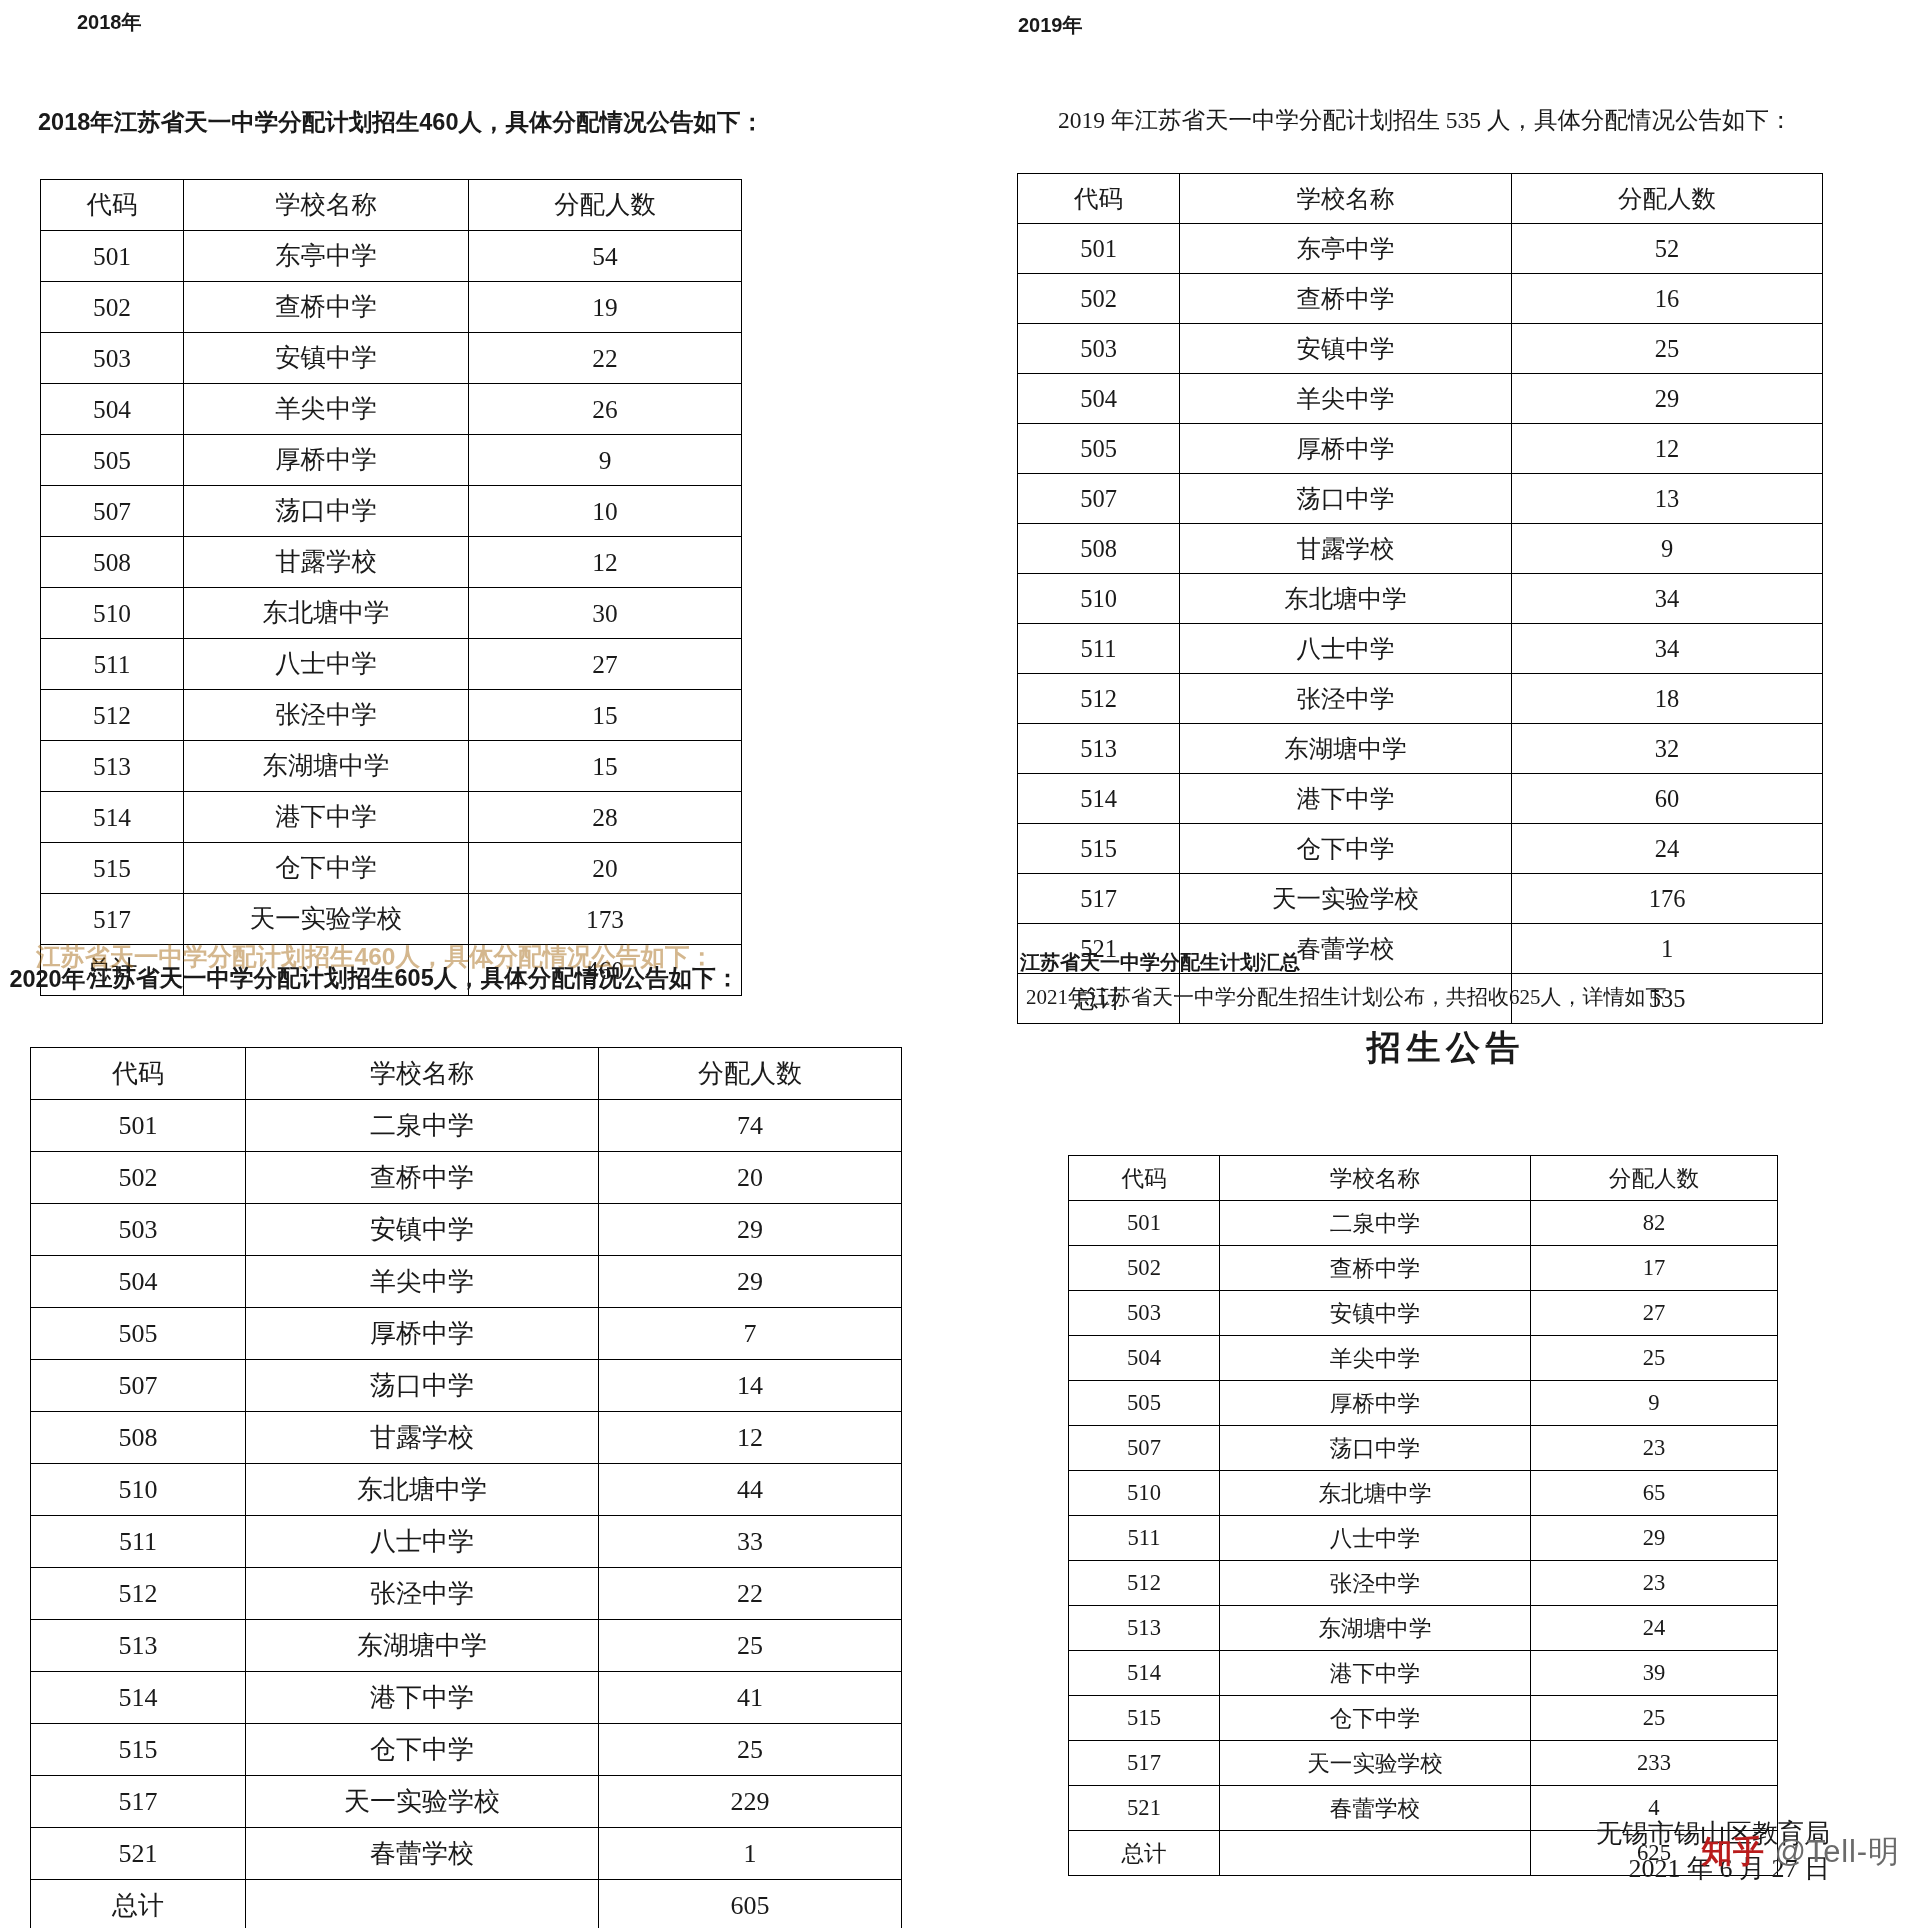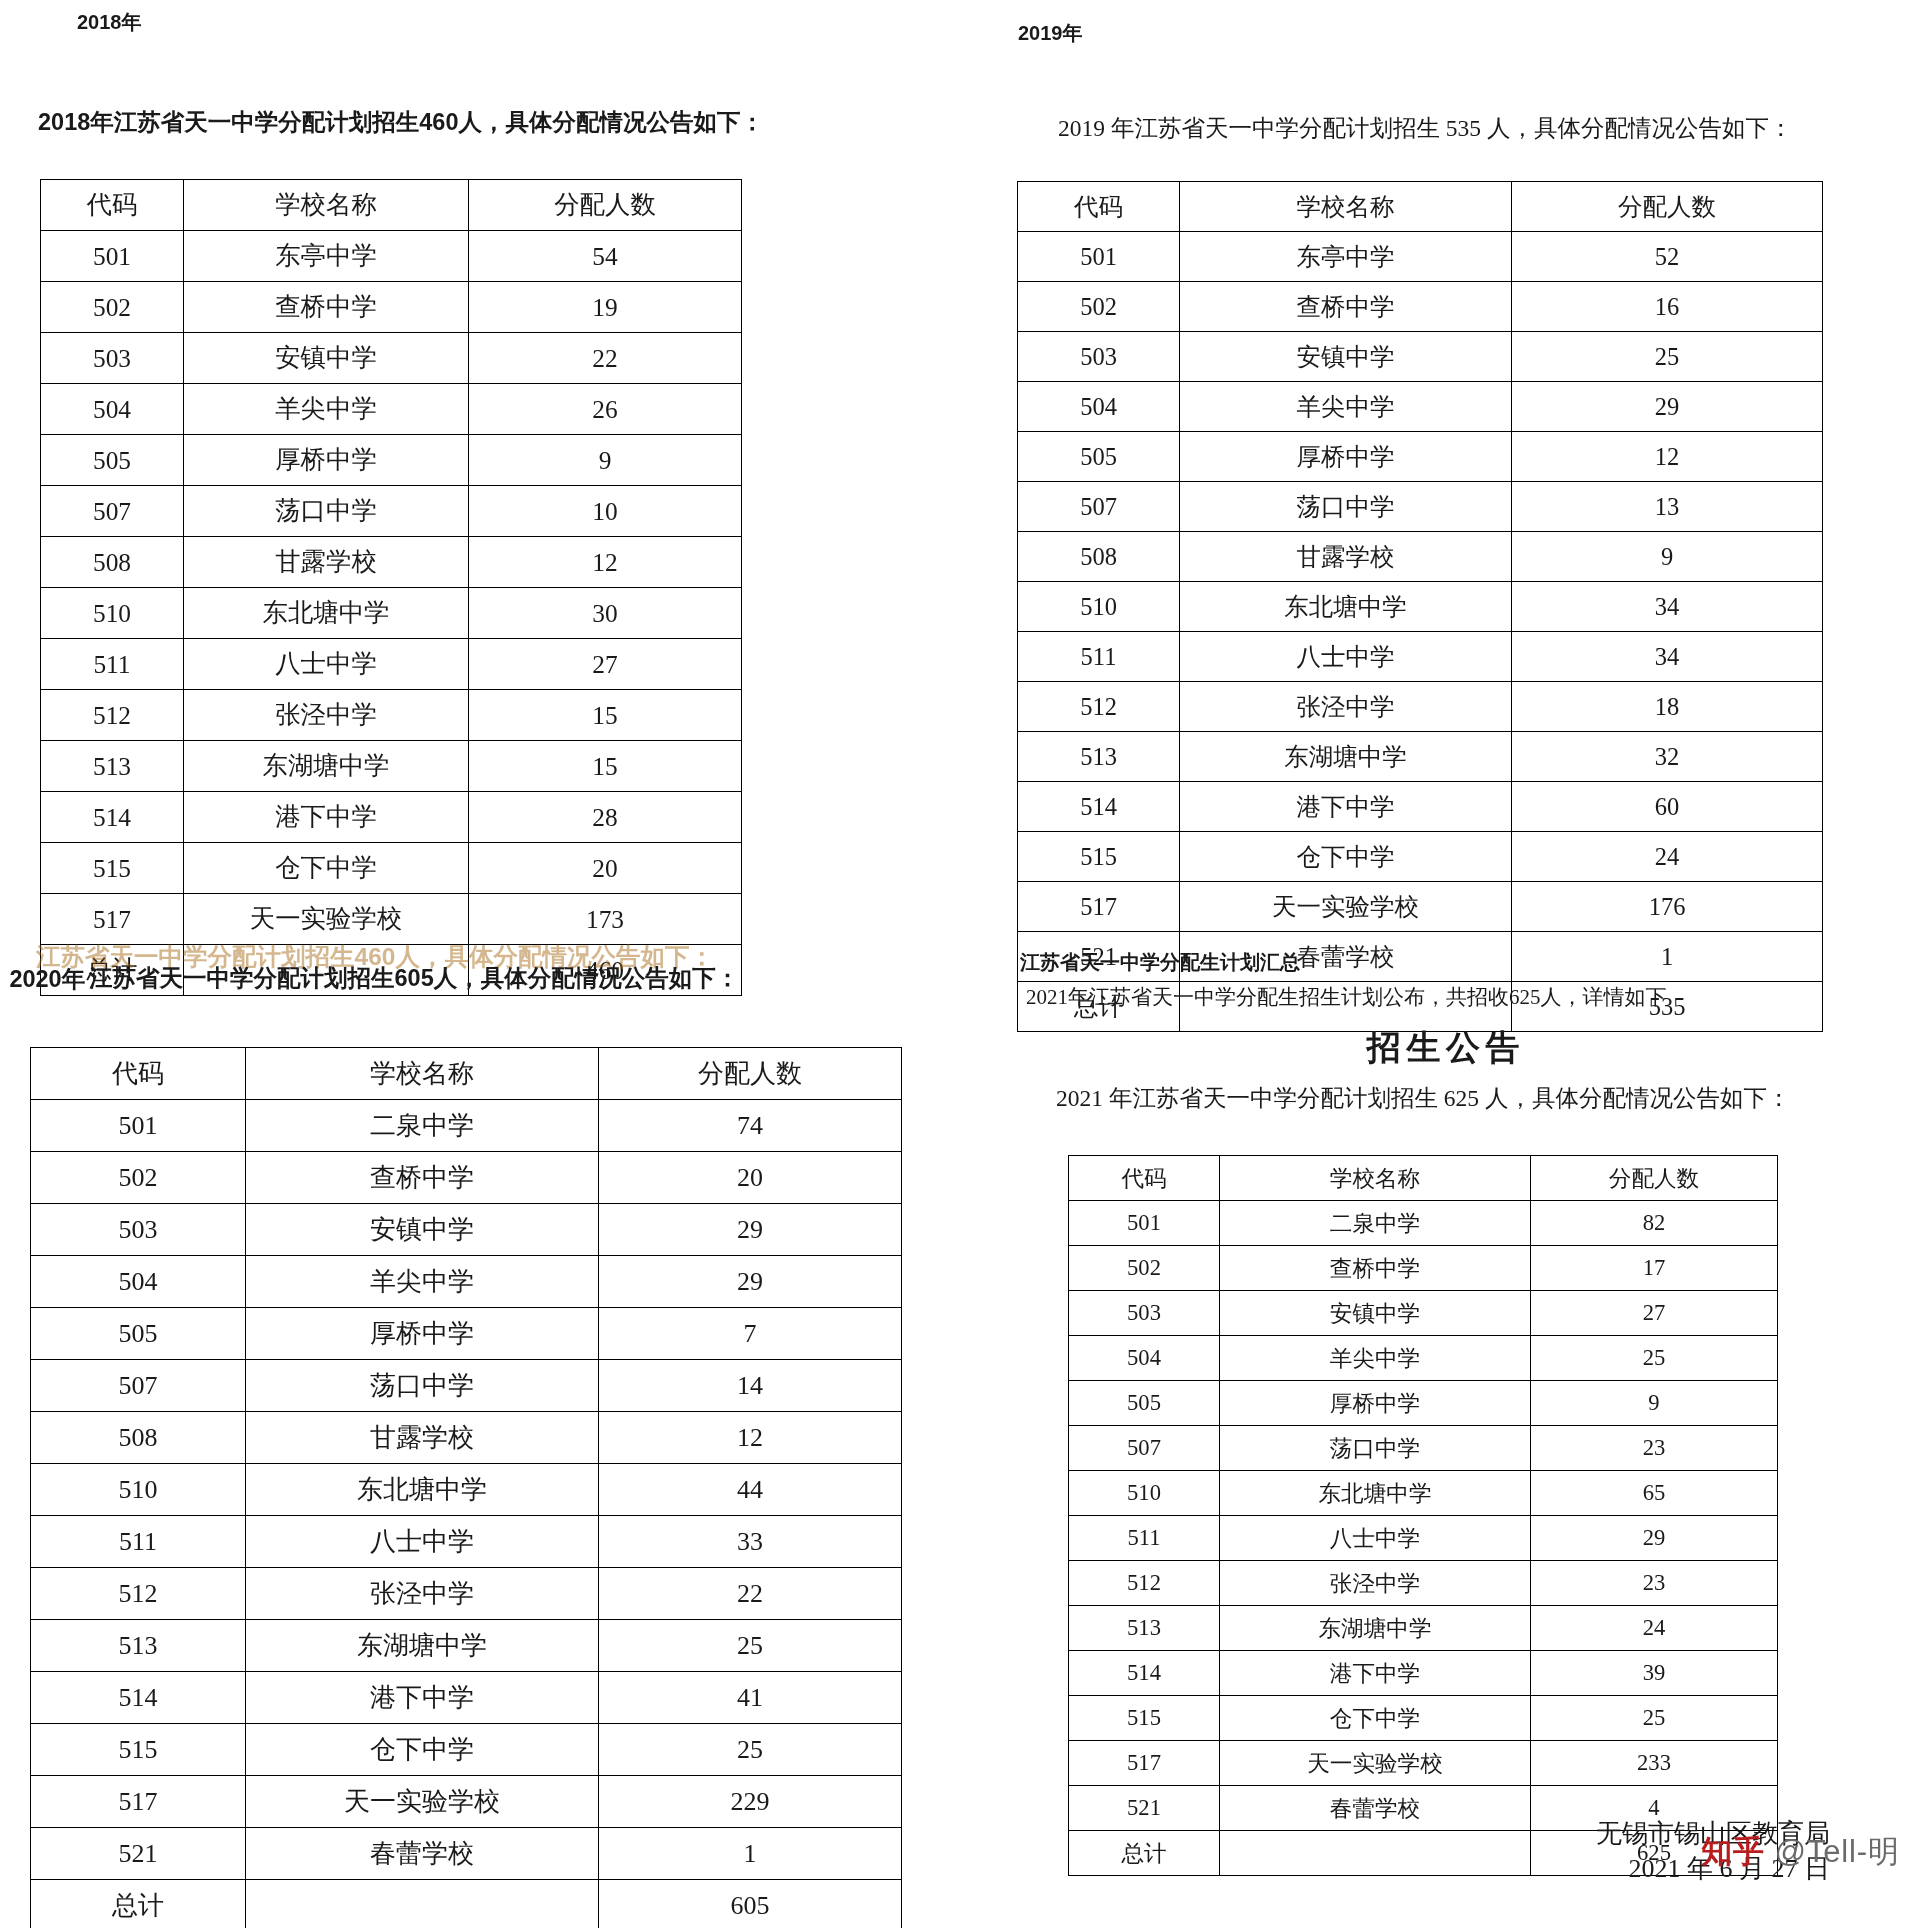--- a/index.html
+++ b/index.html
@@ -13,21 +13,21 @@
     position: relative;
     font-family: "Liberation Serif", "DejaVu Serif", serif;
     color: #1a1a1a;
     overflow: hidden;
   }
   .panel {
     position: absolute;
   }
   
   #panel-2018 { left: 0; top: 0; width: 964px; height: 970px; }
-  #panel-2019 { left: 964px; top: 12px; width: 964px; height: 1250px; }
+  #panel-2019 { left: 964px; top: 4px; width: 964px; height: 1250px; }
   #panel-2020 { left: 0; top: 970px; width: 964px; height: 959px; }
   #panel-2021 { left: 964px; top: 970px; width: 964px; height: 959px; }
 
   .year-tag {
     font-weight: bold;
     font-size: 20px;
     font-family: "Liberation Sans", sans-serif;
     text-align: center;
   }
   .intro {
@@ -424,21 +424,20 @@
           <td>605</td>
         </tr>
       </tbody>
   </table>
 </div>
 
 <div class="panel" id="panel-2021">
   <div class="small-head" style="position:absolute; left:56px; top:-21px;">江苏省天一中学分配生计划汇总</div>
   <div class="sub-line" style="position:absolute; left:62px; top:13px;">2021年江苏省天一中学分配生招生计划公布，共招收625人，详情如下</div>
   <div class="big-title" style="position:absolute; left:0; top:55px; width:964px;">招生公告</div>
-  <div class="intro-serif" style="position:absolute; left:43px; top:111px; width:876px; text-indent:49px;">2021 年江苏省天一中学分配计划招生 625 人，具体分配情况公告如下：</div>
   <table class="dist" id="table-2021" style="position:absolute; left:104px; top:185px;">
     <colgroup>
         <col class="c1">
         <col class="c2">
         <col class="c3">
       </colgroup>
     <tbody id="tbody-2021">
         <tr class="hdr">
           <td>代码</td>
           <td>学校名称</td>

